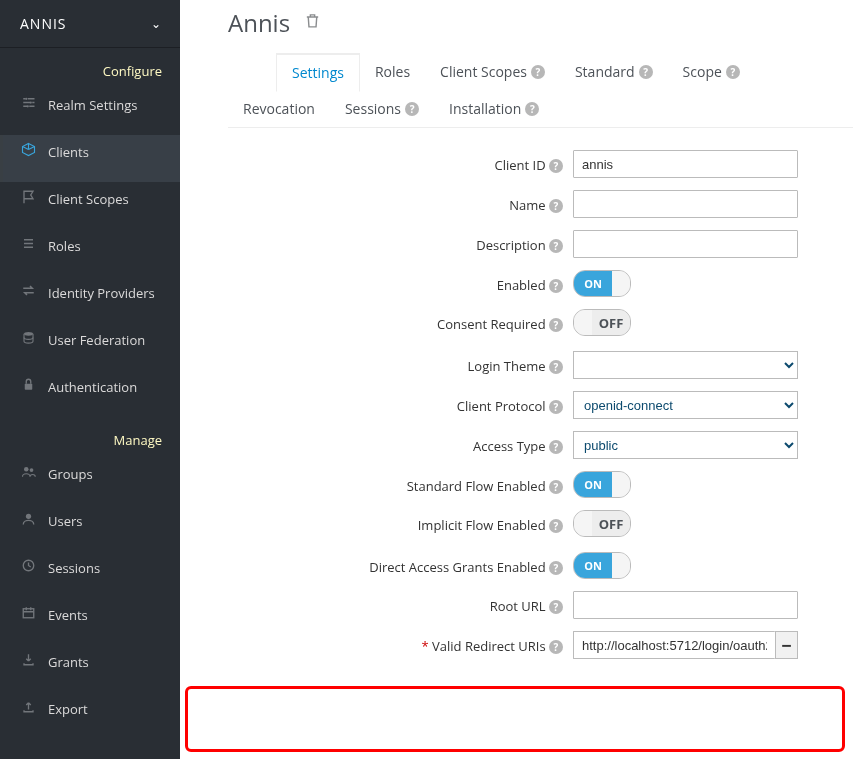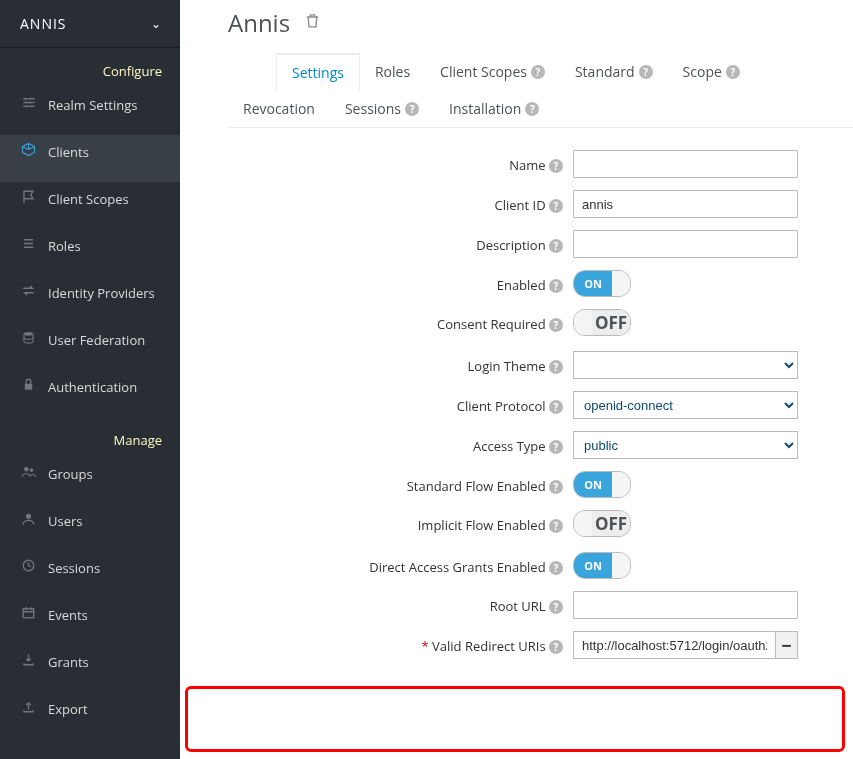--- a/index.html
+++ b/index.html
@@ -28,21 +28,21 @@
 .row { display:flex; align-items:flex-start; margin-bottom: 12px; }
 .lbl { width: 345px; text-align:right; padding:6px 10px 0 0; font-size:13px; color:#333; }
 .lbl .req { color:#cc0000; }
 .ctrl { flex:1; padding-right: 55px; }
 .input { width:100%; height:28px; border:1px solid #bbb; border-radius:1px; padding:4px 8px; font-size:13px; color:#333; background:#fff; }
 .select { width:100%; height:28px; border:1px solid #bbb; background:#fff; font-size:13px; padding:3px 6px; color:#0c4a6e; appearance:auto; }
 .toggle { display:inline-flex; width:58px; height:27px; border:1px solid #bbb; border-radius:12px; overflow:hidden; background:#ededed; }
 .toggle.on .ton { background:#39a5dc; color:#fff; flex:1; display:flex; align-items:center; justify-content:center; font-size:11px; font-weight:bold; }
 .toggle.on .toff { width:18px; background:#f5f5f5; }
 .toggle.off .ton { width:18px; background:#f5f5f5; }
-.toggle.off .toff { flex:1; display:flex; align-items:center; justify-content:center; font-size:17px; font-weight:bold; color:#4d5258; background:#ededed; }
+.toggle.off .toff { flex:1; display:flex; align-items:center; justify-content:center; font-size:13px; font-weight:bold; color:#4d5258; background:#ededed; }
 .redirect-row { display:flex; }
 .redirect-row .input { border-right:0; }
 .minus { width:26px; height:28px; border:1px solid #bbb; background:#f1f1f1; display:flex; align-items:center; justify-content:center; font-size:18px; font-weight:bold; color:#333; cursor:pointer; }
 .highlight-box { position:absolute; border:3px solid #ff0000; border-radius:6px; pointer-events:none; }
 .content-wrap { position:relative;gap:28px; }
 svg.icon { width:15px; height:15px; fill:#72767b; }
 .nav-item.active svg.icon { fill:#39a5dc; }
 </style>
 </head>
 <body>
@@ -185,26 +185,26 @@
           <span class="help">?</span>
         </div>
         <div class="tab">
           <span>Installation</span> 
           <span class="help">?</span>
         </div>
       </div>
 
     <div class="form" id="form">
         <div class="row">
+          <div class="lbl">Client ID <span class="help">?</span></div>
+          <div class="ctrl"><input class="input" type="text" value="annis" style=""></div>
+        </div>
+        <div class="row">
           <div class="lbl">Name <span class="help">?</span></div>
           <div class="ctrl"><input class="input" type="text" value="" style=""></div>
-        </div>
-        <div class="row">
-          <div class="lbl">Client ID <span class="help">?</span></div>
-          <div class="ctrl"><input class="input" type="text" value="annis" style=""></div>
         </div>
         <div class="row">
           <div class="lbl">Description <span class="help">?</span></div>
           <div class="ctrl"><input class="input" type="text" value="" style=""></div>
         </div>
         <div class="row">
           <div class="lbl">Enabled <span class="help">?</span></div>
           <div class="ctrl"><div class="toggle on">
               <div class="ton">ON</div>
               <div class="toff"></div>

